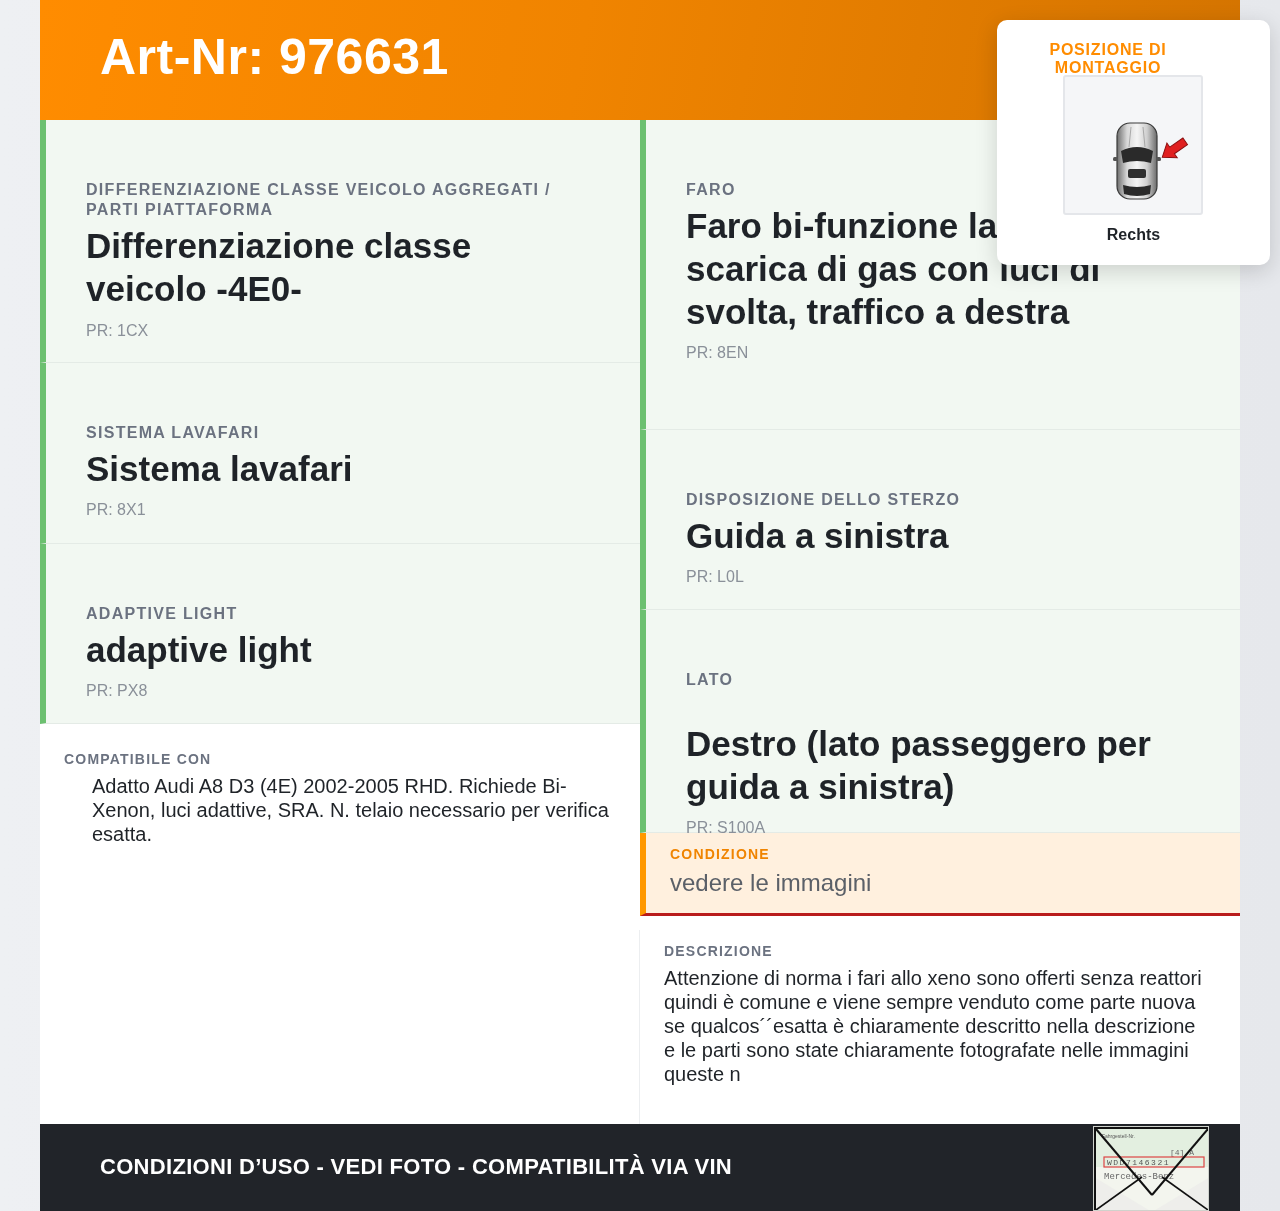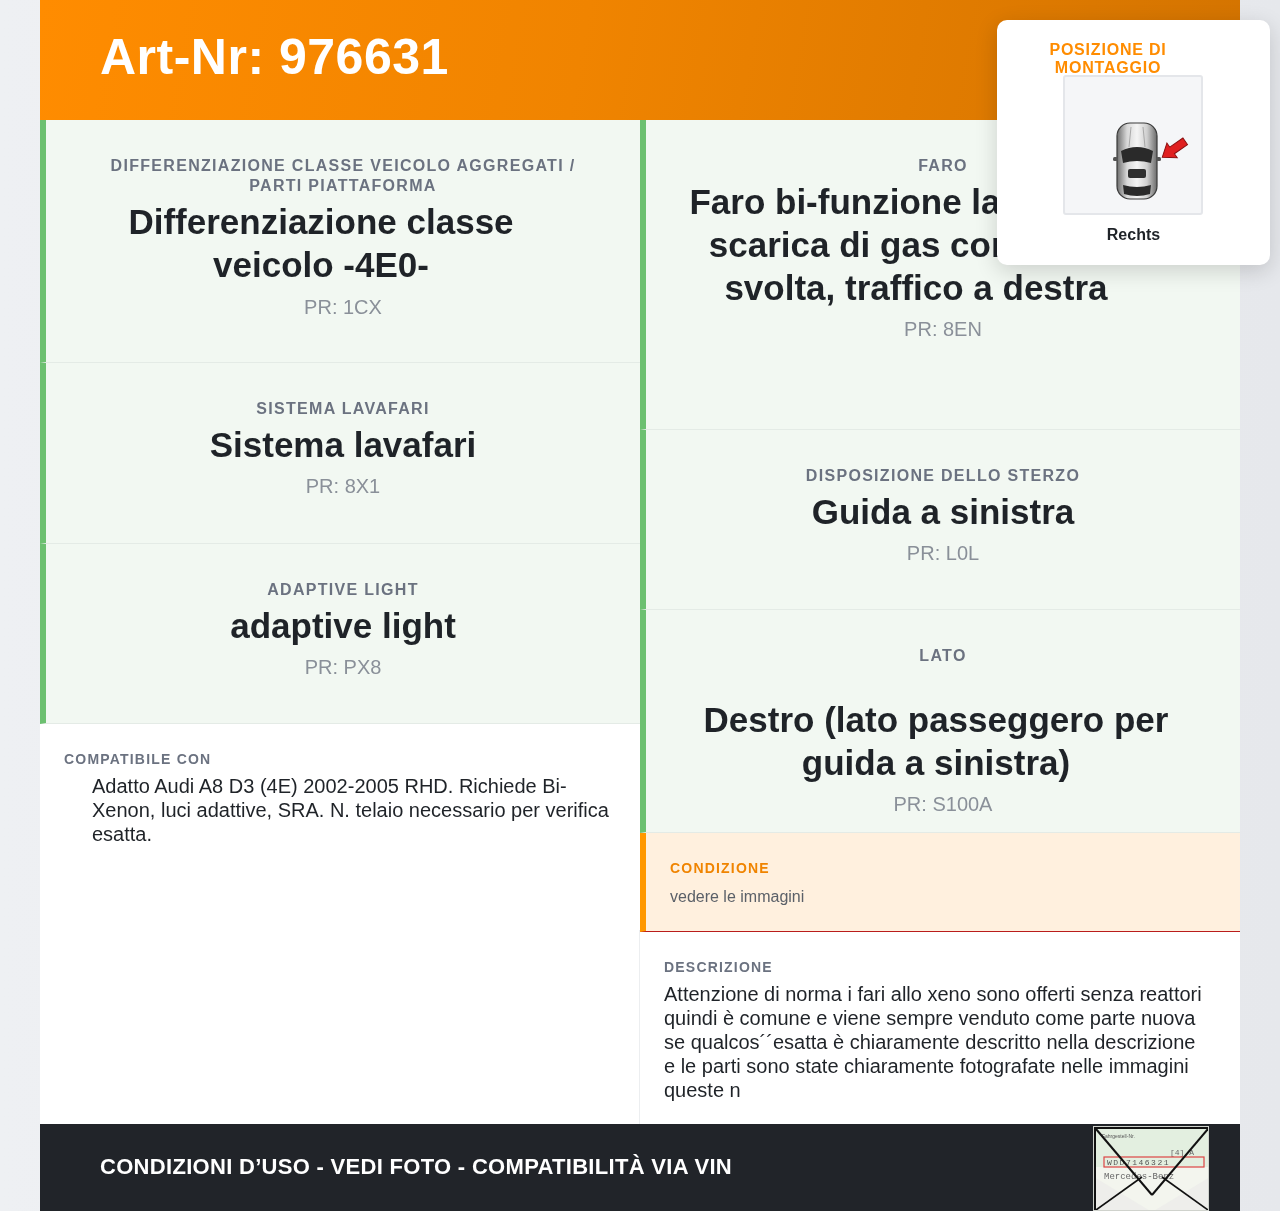--- a/index.html
+++ b/index.html
@@ -22,52 +22,51 @@
       font-size: 50px; font-weight: 700; color: #ffffff; letter-spacing: 0.5px;
       font-family: "Liberation Sans", sans-serif;
     }
     .col { position: absolute; top: 120px; width: 600px; }
     .col-left { left: 0; }
     .col-right { left: 600px; }
     .spec-card {
       position: relative; background: #f2f8f2;
       border-left: 6px solid #6cc070;
       border-bottom: 1px solid #e4ebe6;
-      padding: 36px 40px 0 40px;
-      text-align: center;
+      padding: 60px 40px 0 40px;
     }
     .spec-label {
       font-size: 16px; font-weight: 700; color: #6b7280;
       text-transform: uppercase; letter-spacing: 1.3px; line-height: 20px;
     }
     .spec-value {
       font-size: 35px; font-weight: 700; color: #1f2328;
       line-height: 43px; margin-top: 4px;
     }
     .spec-pr {
-      font-size: 20px; color: #8a9099; margin-top: 10px; line-height: 20px;
+      font-size: 16px; color: #8a9099; margin-top: 10px; line-height: 20px;
     }
     .info-block { padding: 26px 24px 0 24px; background: #ffffff; }
     .info-label {
       font-size: 14px; font-weight: 700; color: #6b7280;
       text-transform: uppercase; letter-spacing: 1.2px; line-height: 18px;
     }
     .info-text {
       font-size: 20px; color: #1f2328; line-height: 24px; margin-top: 6px;
     }
     .cond-card {
       background: #fff0de; border-left: 6px solid #ff9800;
-      border-bottom: 1px solid #b91c1c;
-      padding: 26px 24px 0 24px; height: 99px;
+      border-bottom: 3px solid #b91c1c;
+      padding: 12px 24px 0 24px; height: 83px;
     }
     .cond-label {
       font-size: 14px; font-weight: 700; color: #f08400;
       text-transform: uppercase; letter-spacing: 1.2px; line-height: 18px;
     }
-    .cond-value { font-size: 16px; color: #5b6068; margin-top: 8px; line-height: 24px; }
+    .cond-value { font-size: 24px; color: #5b6068; margin-top: 8px; line-height: 24px; }
     .footer {
       position: absolute; left: 0; top: 1124px; width: 1200px; height: 92px;
       background: #212429;
     }
     .footer-text {
       position: absolute; left: 60px; top: 30px;
       font-size: 22px; font-weight: 700; color: #ffffff; letter-spacing: 0.3px;
     }
     .vin-thumb {
       position: absolute; left: 1053px; top: 2px; width: 116px; height: 85px;

